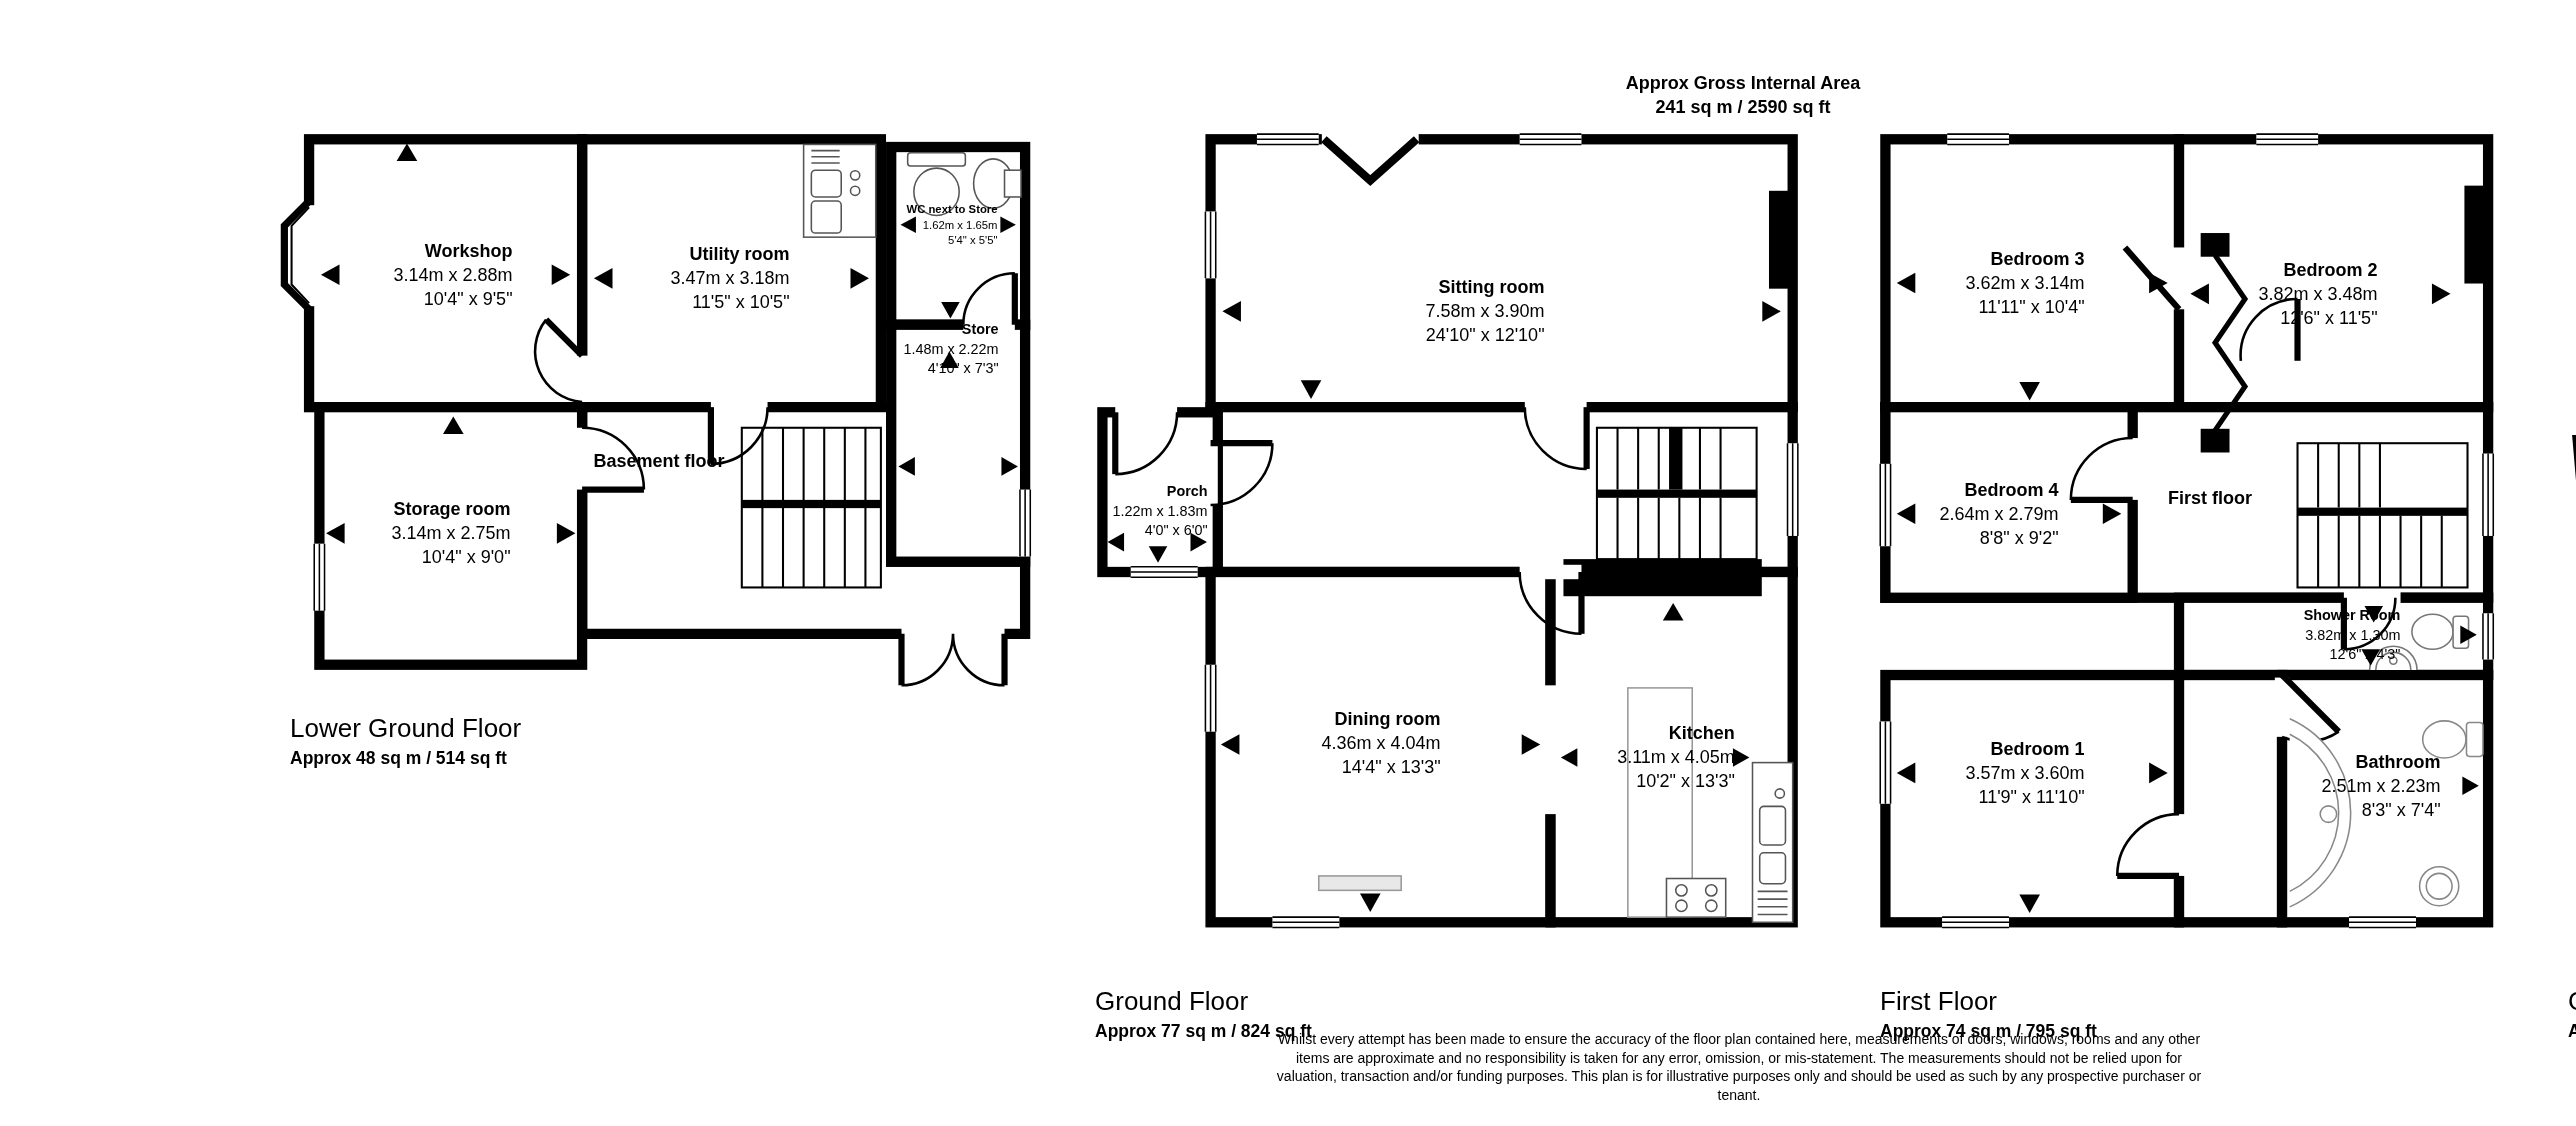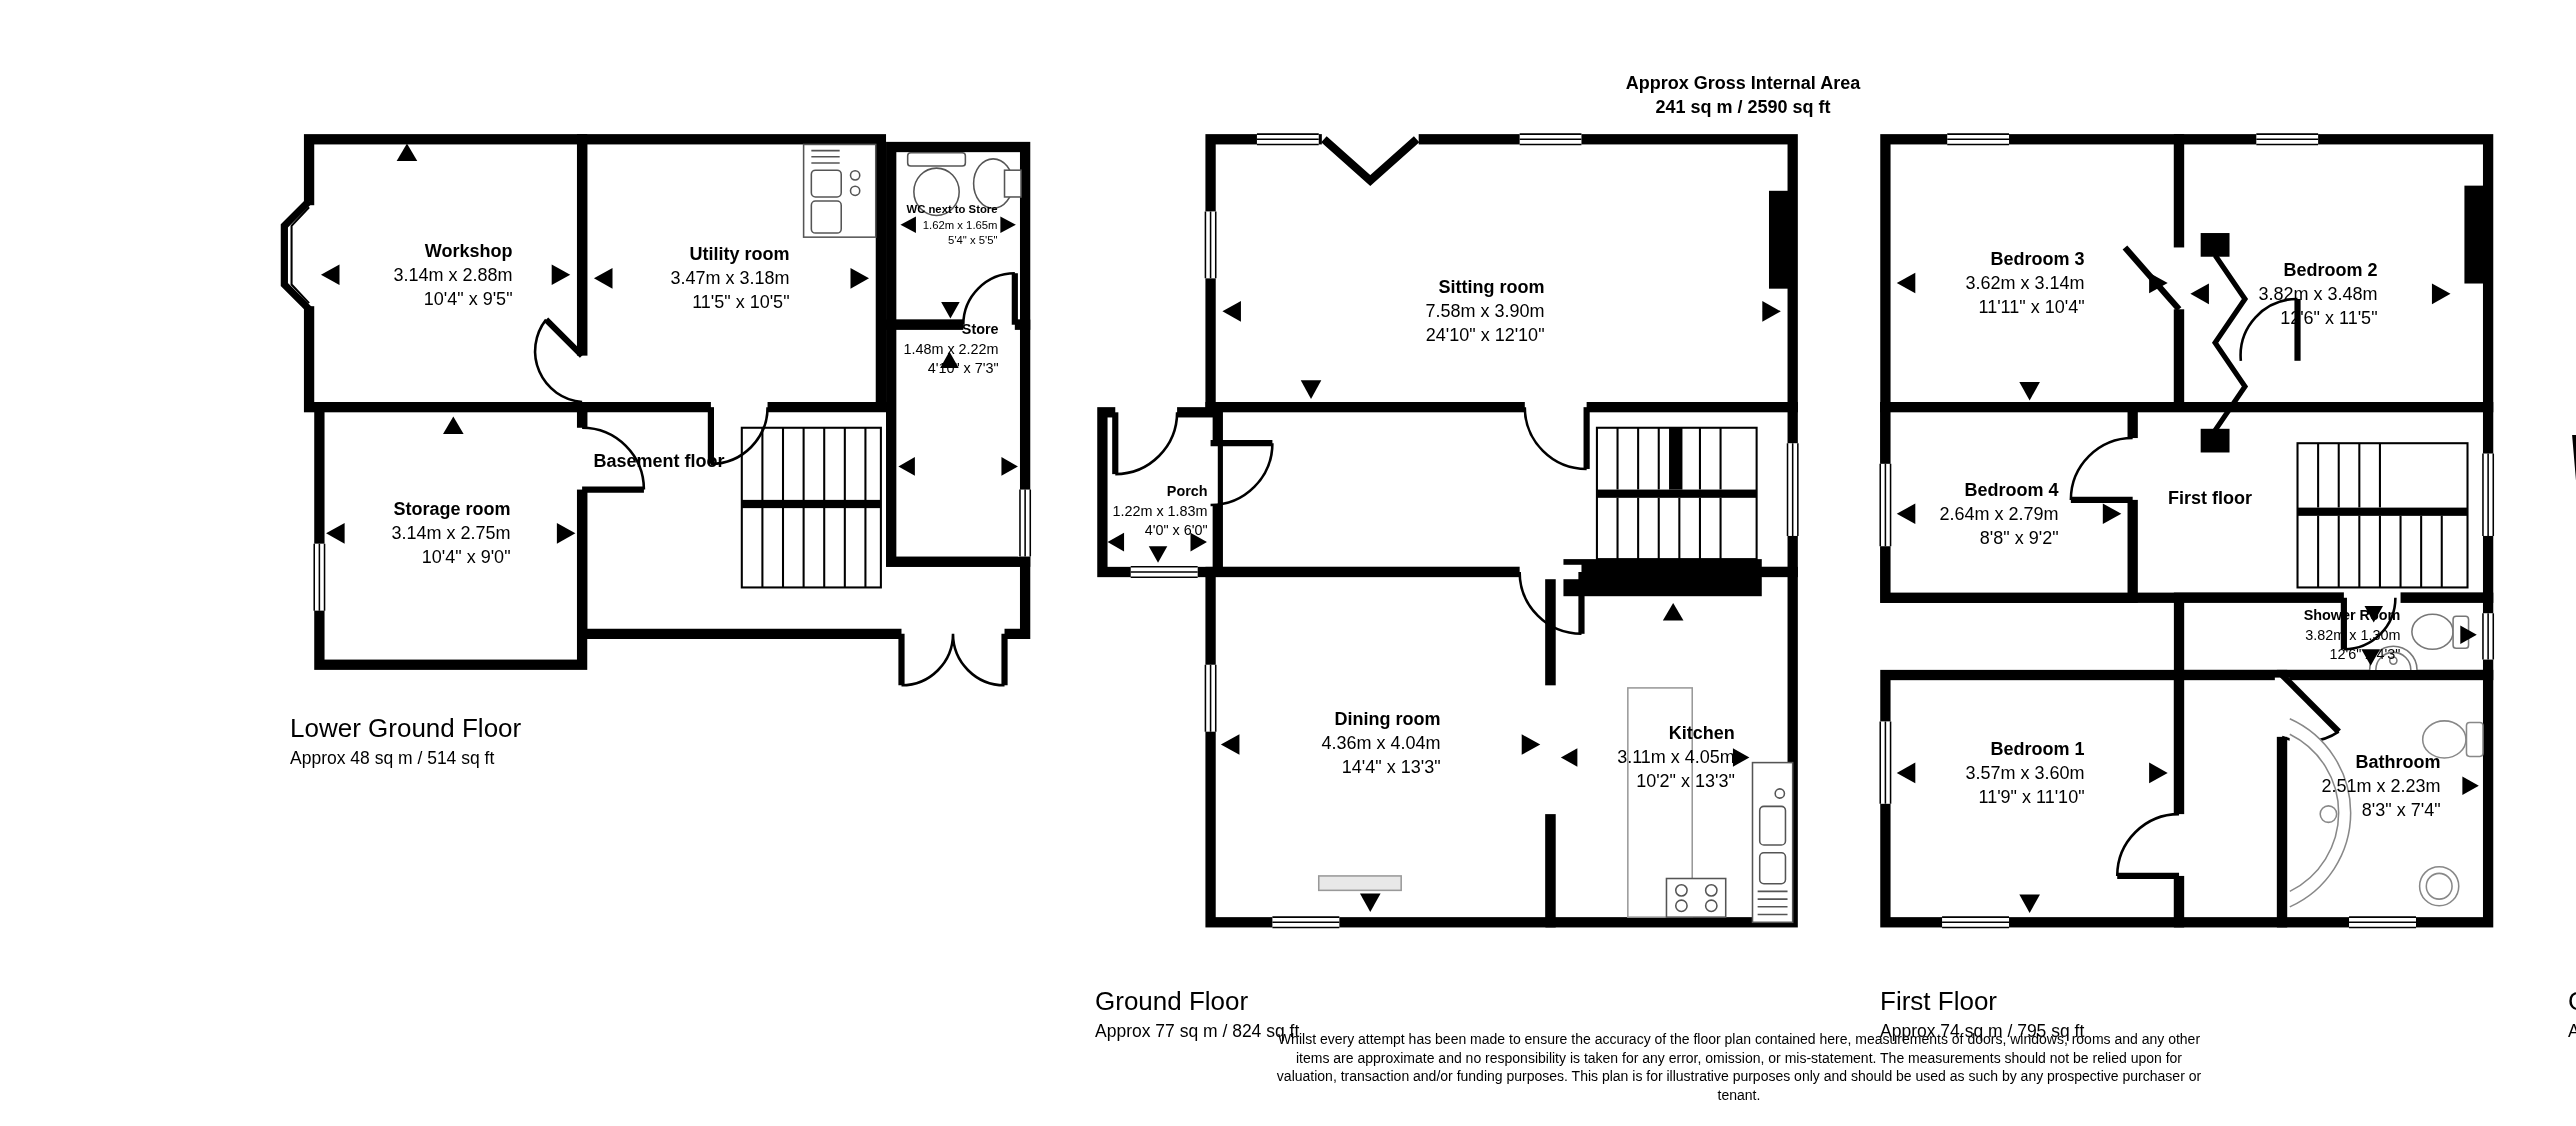--- a/index.html
+++ b/index.html
@@ -10,21 +10,21 @@
               line-height:24px;white-space:nowrap;z-index:5;}
   .room-name{font-weight:700;font-size:18px;}
   .room-dim{font-size:18px;}
   .sz28{line-height:19.6px;}
   .sz28 .room-name,.sz28 .room-dim{font-size:14.4px;}
   .sz22{line-height:15.5px;}
   .sz22 .room-name,.sz22 .room-dim{font-size:11.3px;}
   .solo .room-name{font-size:18px;}
   .floor-title{position:absolute;z-index:5;white-space:nowrap;}
   .floor-name{font-size:26px;line-height:29px;margin-top:28px;}
-  .floor-area{font-size:17.5px;font-weight:400;margin-top:5.2px;}
+  .floor-area{font-size:17.5px;font-weight:700;margin-top:5.2px;}
   .header{position:absolute;left:1743px;top:43px;transform:translateX(-50%);
           text-align:center;z-index:5;white-space:nowrap;margin-top:28px;}
   .header-line{font-size:18px;font-weight:700;line-height:24px;}
   .disclaimer{position:absolute;left:1266px;top:1030px;width:946px;
               font-size:14px;line-height:18.5px;text-align:center;z-index:5;}
 </style>
 </head>
 <body>
 
 <div class="canvas">

